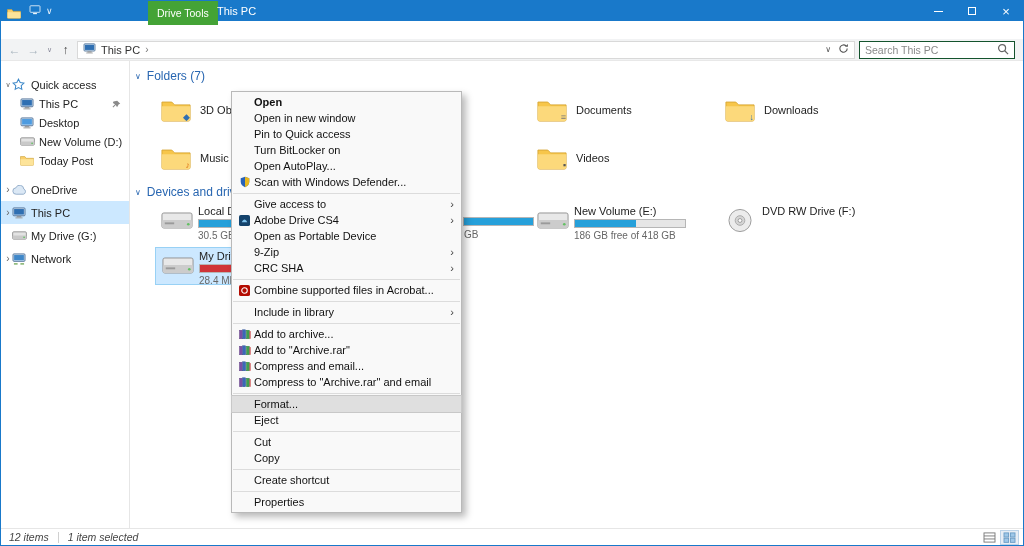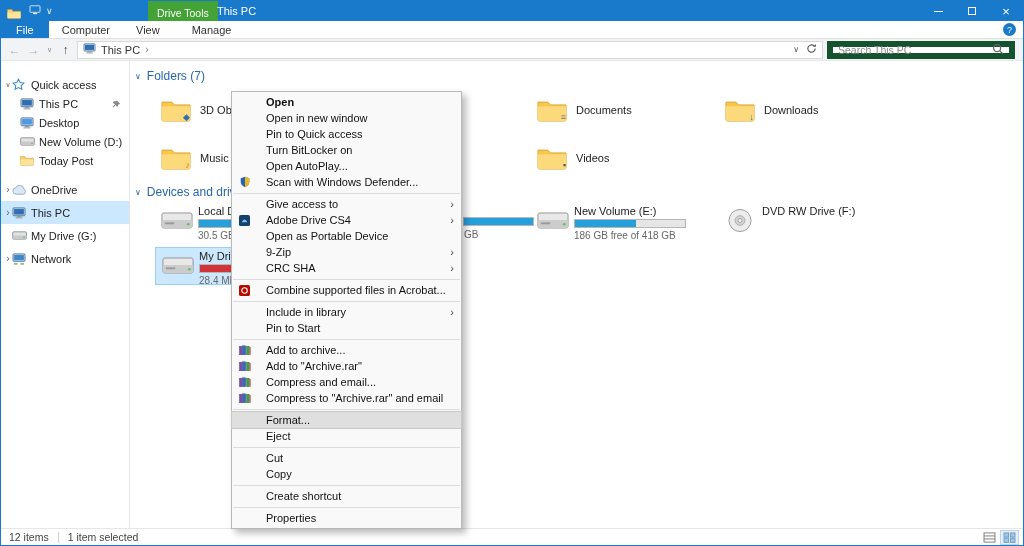--- a/index.html
+++ b/index.html
@@ -31,21 +31,21 @@
   .help-badge{width:13px;height:13px;border-radius:50%;background:var(--accent);color:#fff;font-size:9px;display:flex;align-items:center;justify-content:center;}
 
   
   .addr-row{position:absolute;left:0;top:38px;right:0;height:22px;background:#f2f3f4;display:flex;align-items:center;padding:0 8px 0 6px;gap:4px;border-bottom:1px solid #e8e8e8;}
   .nav-btn{color:#444;font-size:12px;width:15px;text-align:center;}
   .nav-btn.dis{color:#a8b4be;}
   .nav-chev{font-size:7px;color:#889;width:9px;text-align:center;}
   .addr-box{flex:1;height:18px;background:#fff;border:1px solid #d9d9d9;display:flex;align-items:center;padding:0 5px;gap:5px;font-size:11px;color:#333;}
   .crumb-sep{color:#777;font-size:10px;}
   .addr-tail{margin-left:auto;display:flex;align-items:center;gap:7px;color:#555;font-size:8px;}
-  .search-box{width:188px;height:18px;background:#fff;border:6px solid #14532d;display:flex;align-items:center;padding:0 5px;gap:3px;}
+  .search-box{width:156px;height:18px;background:#fff;border:1px solid #14532d;display:flex;align-items:center;padding:0 5px;gap:3px;}
   .search-box input{border:none;outline:none;flex:1;width:100%;font-size:10.5px;color:#333;font-family:inherit;background:transparent;}
   .search-box input::placeholder{color:#8a8a8a;}
 
   
   .sidebar{position:absolute;left:0;top:60px;bottom:17px;width:129px;background:#fff;border-right:1px solid #e6e6e6;padding-top:14px;font-size:11px;color:#222;overflow:hidden;}
   .side-item{display:flex;align-items:center;height:19px;padding-left:3px;position:relative;cursor:default;}
   .side-item.root{height:23px;}
   .side-item.lvl1{padding-left:11px;}
   .side-item .chev{width:8px;color:#666;text-align:center;flex:0 0 8px;}
   .chev.down{font-size:7px;}
@@ -75,28 +75,28 @@
   .cap-fill.blue{background:var(--bar_blue);}
   .cap-fill.red{background:var(--bar_red);}
   .drive-detail{font-size:10px;color:#676767;margin-top:2px;white-space:nowrap;}
   .partial-bar{position:absolute;left:332px;top:156px;width:71px;height:9px;border:1px solid #b6b6b6;background:#e6e6e6;}
   .partial-detail{position:absolute;left:333px;top:168px;font-size:10px;color:#676767;}
 
   
   .context-menu{position:absolute;left:230px;top:90px;width:231px;background:#f9f9f9;border:1px solid #b9b9b9;box-shadow:4px 4px 7px rgba(0,0,0,.28);padding:2px 0;z-index:20;font-size:11px;color:#111;}
   .mi{display:flex;align-items:center;height:16px;padding:0 7px 0 3px;}
   .mi-icon{width:19px;flex:0 0 19px;display:flex;align-items:center;justify-content:center;}
-  .mi .lbl{flex:1;white-space:nowrap;overflow:hidden;margin-left:12px;}
+  .mi .lbl{flex:1;white-space:nowrap;overflow:hidden;}
   .mi.bold .lbl{font-weight:bold;}
   .mi.hl{background:#dfdfdf;outline:1px solid #c8c8c8;align-items:center;}
   .sub-arrow{color:#444;font-size:11px;margin-left:4px;line-height:1;}
   .menu-sep{height:1px;background:#dcdcdc;margin:2.5px 1px;}
 
   
-  .statusbar{position:absolute;left:0;bottom:0;height:17px;right:0;background:#fff;border-top:1px solid #e6e6e6;display:flex;align-items:center;font-size:10.5px;color:#444;padding:0 8px;gap:9px;}
+  .statusbar{position:absolute;left:0;bottom:0;height:17px;right:0;background:#fff;border-top:1px solid #e6e6e6;display:flex;align-items:center;font-size:10.5px;color:#444;padding:0 8px;gap:9px;font-style:italic;}
   .st-div{width:1px;height:11px;background:#d0d0d0;}
   .view-toggles{position:absolute;right:5px;top:2px;display:flex;gap:3px;}
   .vt{width:17px;height:13px;display:flex;align-items:center;justify-content:center;}
   .vt.active{background:#e8eef5;outline:1px solid #bcd3e8;}
 </style>
 </head>
 <body>
 
 <div class="window">
 
@@ -122,29 +122,20 @@
         </div>
       <div class="wc">
           <span class="wc-max"></span>
         </div>
       <div class="wc">
           <span class="wc-x">×</span>
         </div>
     </div>
   </div>
 
-  <div class="ribbon-tabs">
-    <div class="rtab file">File</div>
-    <div class="rtab">Computer</div>
-    <div class="rtab">View</div>
-    <div class="rtab manage">Manage</div>
-    <div class="ribbon-right">
-      <span class="help-badge">?</span>
-    </div>
-  </div>
 
   <div class="addr-row">
     <span class="nav-btn dis">←</span>
     <span class="nav-btn dis">→</span>
     <span class="nav-chev">∨</span>
     <span class="nav-btn">↑</span>
     <div class="addr-box">
       <span>
         <svg viewBox="0 0 15 13" width="13" height="11">
             <rect x="1" y="1" width="13" height="8.5" rx="1" fill="#cfe3f5" stroke="#4d6f96"></rect>
@@ -485,24 +476,20 @@
           </svg>
         </span>
       <span class="lbl">Combine supported files in Acrobat...</span>
     </div>
     <div class="menu-sep"></div>
     <div class="mi">
         <span class="mi-icon"></span>
         <span class="lbl">Include in library</span>
         <span class="sub-arrow">›</span>
       </div>
-    <div class="mi">
-        <span class="mi-icon"></span>
-        <span class="lbl">Pin to Start</span>
-      </div>
     <div class="menu-sep"></div>
     <div class="mi">
       <span class="mi-icon">
           <svg viewBox="0 0 14 12" width="12" height="11">
             <rect x="0.5" y="1" width="3.4" height="10" fill="#7a4fa3" stroke="#5d3b80" stroke-width=".5"></rect>
             <rect x="4.4" y="0.5" width="3.4" height="10.5" fill="#3a68b8" stroke="#2b4f92" stroke-width=".5"></rect>
             <rect x="8.6" y="1" width="3.4" height="10" fill="#3f9e4f" stroke="#2f7a3b" stroke-width=".5"></rect>
             <rect x="12.3" y="2" width="1.2" height="9" fill="#c33333"></rect>
           </svg>
         </span>

